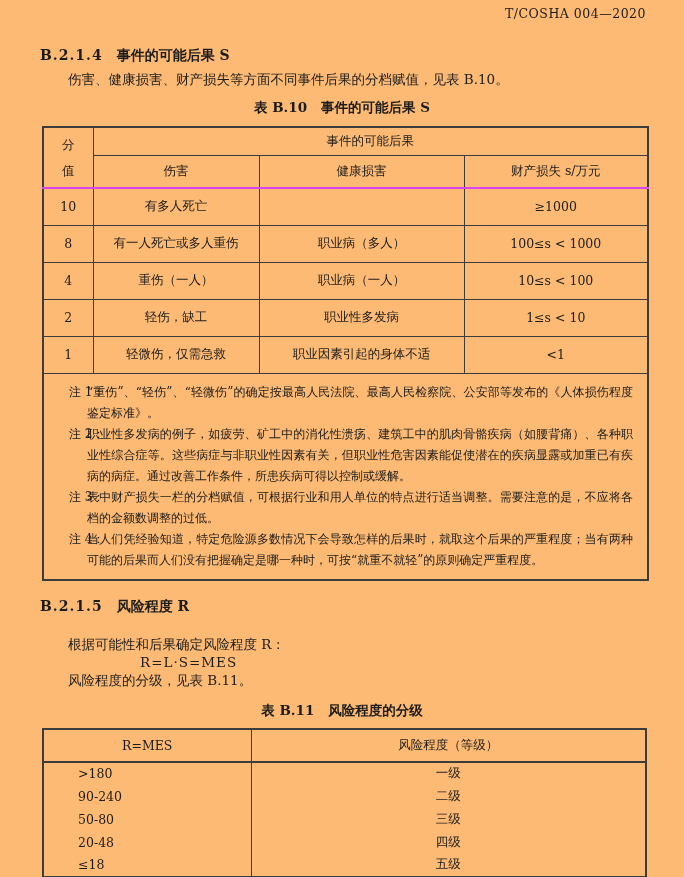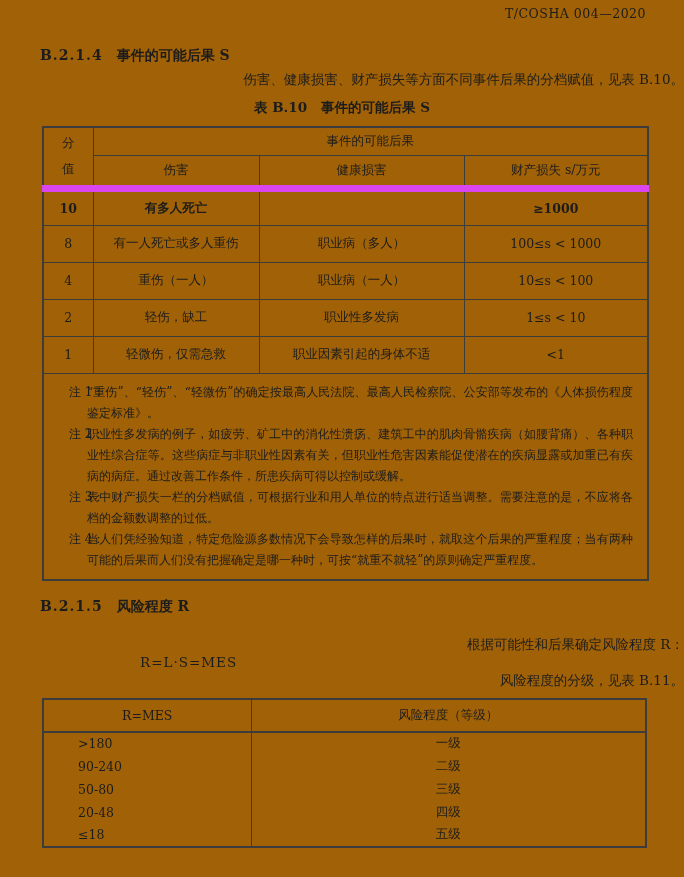--- a/index.html
+++ b/index.html
@@ -1,38 +1,38 @@
 <!DOCTYPE html>
 <html><head>
 <meta charset="utf-8">
 <style>
   * { margin:0; padding:0; box-sizing:border-box; }
   html,body { background:#ffffff; }
   .page {
-    width:684px; height:877px; background:#a16207; overflow:hidden;
+    width:684px; height:877px; background:#fdba74; overflow:hidden;
     font-family:"DejaVu Serif","Liberation Serif",serif;
     color:#1c1c1c; position:relative;
   }
   .doc-ref { text-align:right; padding:6px 38px 0 0; font-size:12.5px; letter-spacing:.5px; }
   .sec-heading { margin:25px 0 0 40px; font-size:14px; font-weight:bold; line-height:19px; }
   .sec-heading .sec-no { margin-right:14px; letter-spacing:1px; }
-  .para { margin:5px 0 0 68px; font-size:13.5px; line-height:18px;text-align:right; }
+  .para { margin:5px 0 0 68px; font-size:13.5px; line-height:18px; }
   .table-caption { text-align:center; font-weight:bold; font-size:13.5px; line-height:18px; margin-top:10px; }
   .table-caption .cap-no { margin-right:14px; }
 
   table { border-collapse:collapse; table-layout:fixed; margin-left:42px; width:605px;
           font-size:12.5px; }
   .b10 { margin-top:10px; }
   .b10 th, .b10 td { border:1px solid #3c3c3c; text-align:center; vertical-align:middle;
                      font-weight:normal; padding:0 4px; }
   .b10 { border:2px solid #3c3c3c; }
   .b10 .hr1 th { height:28px; }
   .b10 .hr2 th { height:33px; }
   .b10 tbody .datarow td { height:37px; }
-  .b10 tbody .datarow:first-child td { border-top:7px solid #d946ef;font-weight:bold; }
+  .b10 tbody .datarow:first-child td { border-top:2px solid #d946ef; }
   .b10 .score-cell div { line-height:26px; }
   .b10 .col-score { width:50px; }
   .b10 .col-harm  { width:166px; }
   .b10 .col-health{ width:205px; }
   .b10 .col-prop  { width:184px; }
 
   .notes-cell { text-align:left !important; padding:8px 14px 8px 13px !important; }
   .note { position:relative; padding-left:30px; font-size:12px; line-height:21px; text-align:justify; }
   .note .note-label { position:absolute; left:12px; top:0; white-space:nowrap; }
 
@@ -139,20 +139,23 @@
 
   <div class="s215-block">
     <div class="sec-heading mt16">
       <span class="sec-no">B.2.1.5</span><span>风险程度 R</span>
     </div>
     <div class="para">根据可能性和后果确定风险程度 R：</div>
     <div class="formula">R=L·S=MES</div>
     <div class="para" style="margin-top:0;">风险程度的分级，见表 B.11。</div>
   </div>
 
+  <div class="table-caption" style="margin-top:12px;">
+    <span class="cap-no">表 B.11</span><span>风险程度的分级</span>
+  </div>
 
   <table class="b11">
     <colgroup>
         <col class="col-r">
         <col>
       </colgroup>
     <thead>
       <tr>
         <th>R=MES</th>
         <th>风险程度（等级）</th>

